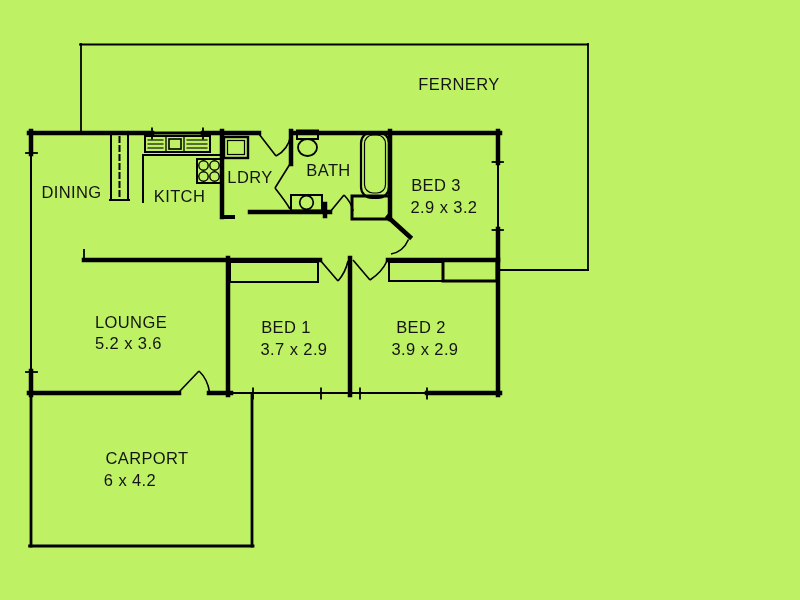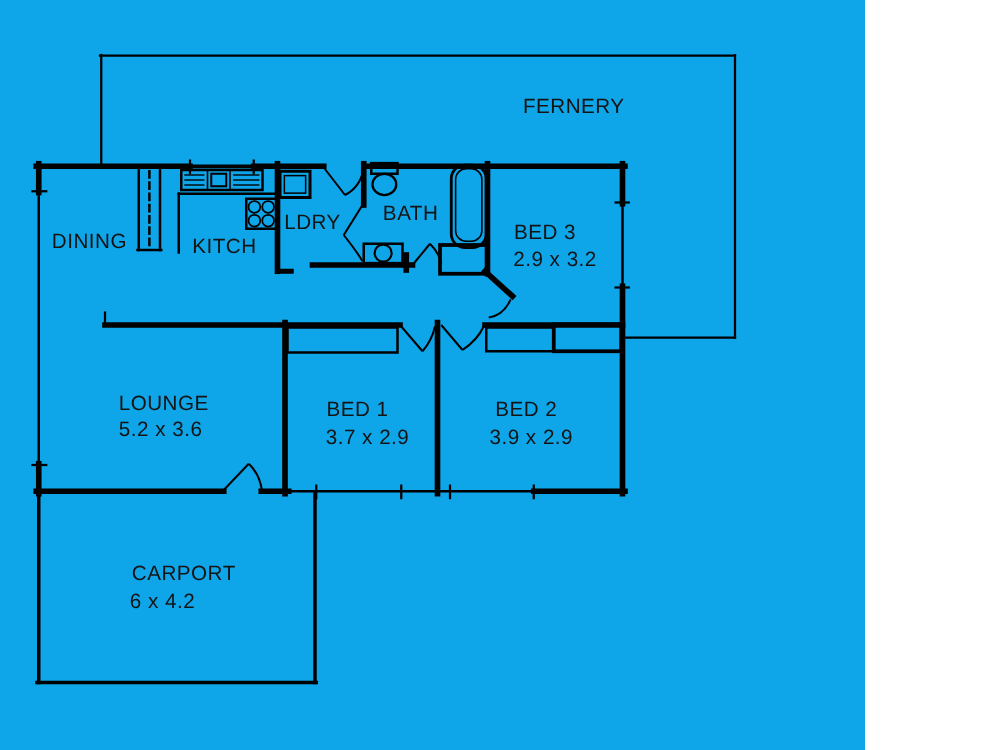--- a/index.html
+++ b/index.html
@@ -1,16 +1,16 @@
 <!DOCTYPE html>
 <html><head>
 <meta charset="utf-8">
 <style>
   html,body{margin:0;padding:0;background:#ffffff;}
-  .canvas{position:relative;width:692px;height:600px;background:#0ea5e9;overflow:hidden;
+  .canvas{position:relative;width:800px;height:600px;background:#bef264;overflow:hidden;
           font-family:"Liberation Sans", sans-serif;}
   svg{display:block;}
   svg line, svg path, svg rect, svg ellipse, svg circle, svg polyline{
     stroke:#000000; fill:none; stroke-linecap:square;
   }
   .w45{stroke-width:4.5;} .w4{stroke-width:4;} .w3{stroke-width:3;}
   .w28{stroke-width:2.8;} .w24{stroke-width:2.4;} .w22{stroke-width:2.2;}
   .w2{stroke-width:2;} .w18{stroke-width:1.8;} .w17{stroke-width:1.7;}
   .w16{stroke-width:1.6;} .w14{stroke-width:1.4;} .w13{stroke-width:1.3;}
   .w12{stroke-width:1.2;} .w11{stroke-width:1.1;}

